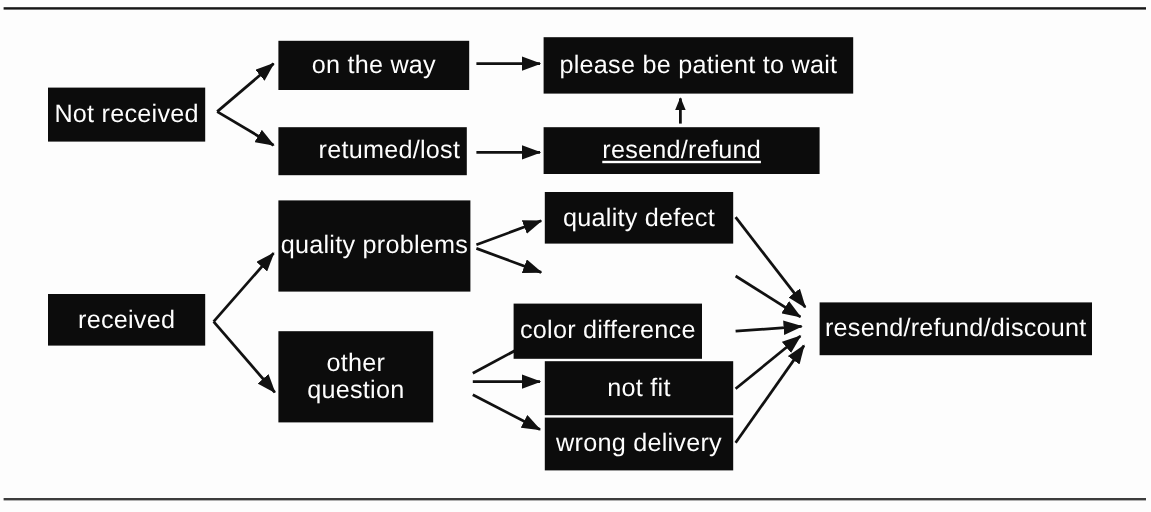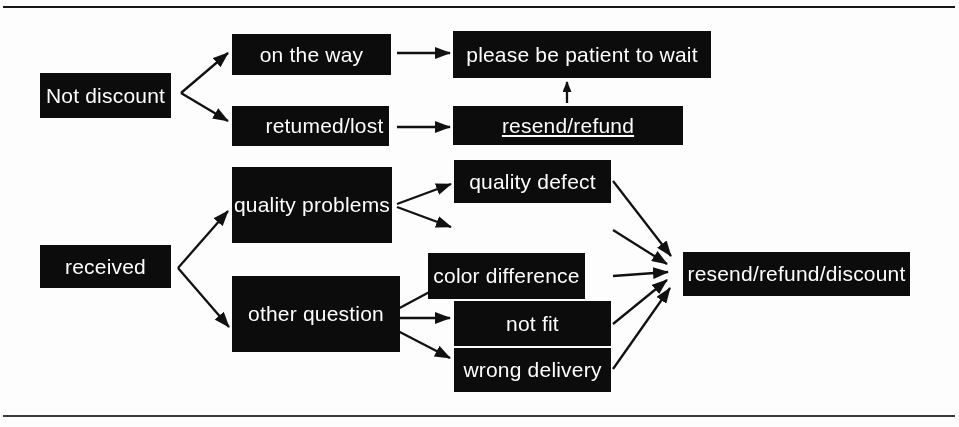--- a/index.html
+++ b/index.html
@@ -54,35 +54,35 @@
     <line x1="394" y1="311" x2="450" y2="281" marker-end="url(#ah)"></line>
     <line x1="394" y1="318" x2="450" y2="318" marker-end="url(#ah)"></line>
     <line x1="394" y1="329" x2="450" y2="358" marker-end="url(#ah)"></line>
     <line x1="613" y1="181" x2="671" y2="256" marker-end="url(#ah)"></line>
     <line x1="613" y1="230" x2="667" y2="264" marker-end="url(#ah)"></line>
     <line x1="613" y1="276" x2="668" y2="272" marker-end="url(#ah)"></line>
     <line x1="613" y1="324" x2="667" y2="280" marker-end="url(#ah)"></line>
     <line x1="613" y1="369" x2="670" y2="288" marker-end="url(#ah)"></line>
   </svg>
 
-  <div class="node" style="left:40px;top:73px;width:131px;height:45px;">Not discount</div>
+  <div class="node" style="left:40px;top:73px;width:131px;height:45px;">Not received</div>
 
   <div class="node" style="left:232px;top:34px;width:159px;height:41px;">on the way</div>
 
   <div class="node" style="left:232px;top:106px;width:129px;height:40px;padding-left:28px;">retumed/lost</div>
 
   <div class="node" style="left:453px;top:31px;width:258px;height:47px;">please be patient to wait</div>
 
   <div class="node" style="left:453px;top:106px;width:230px;height:39px;text-decoration:underline;">resend/refund</div>
 
   <div class="node" style="left:40px;top:245px;width:131px;height:43px;">received</div>
 
   <div class="node" style="left:232px;top:167px;width:160px;height:76px;">quality problems</div>
 
-  <div class="node" style="left:232px;top:276px;width:168px;height:76px;">other question</div>
+  <div class="node" style="left:232px;top:276px;width:129px;height:76px;">other question</div>
 
   <div class="node" style="left:454px;top:160px;width:157px;height:43px;">quality defect</div>
 
 
   <div class="node" style="left:428px;top:253px;width:157px;height:46px;">color difference</div>
 
   <div class="node" style="left:454px;top:301px;width:157px;height:45px;">not fit</div>
 
   <div class="node" style="left:454px;top:348px;width:157px;height:44px;">wrong delivery</div>
 

